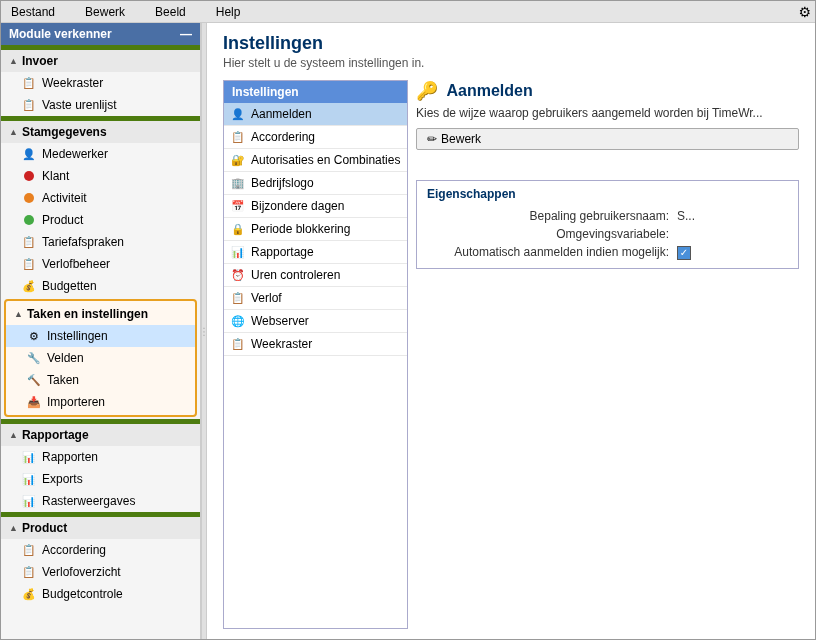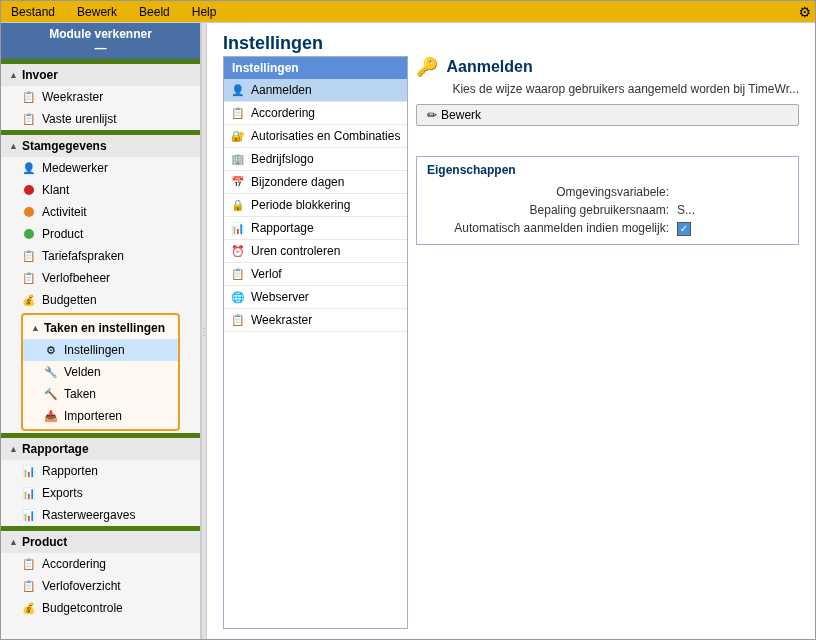--- a/index.html
+++ b/index.html
@@ -1,42 +1,42 @@
 <!DOCTYPE html>
 <html><head>
   <meta charset="utf-8">
   <style>
     * { box-sizing: border-box; margin: 0; padding: 0; }
     body { font-family: 'Segoe UI', Tahoma, Geneva, Verdana, sans-serif; font-size: 12px; background: #f0f0f0; overflow: hidden; }
 
     .app-container { display: flex; flex-direction: column; width: 816px; height: 640px; background: #fff; border: 1px solid #999; }
 
     
-    .menu-bar { display: flex; align-items: center; background: #eab308; border-bottom: 1px solid #ccc; padding: 2px 4px; height: 22px; gap: 10px; }
+    .menu-bar { display: flex; align-items: center; background: #e5e5e5; border-bottom: 1px solid #ccc; padding: 2px 4px; height: 22px; gap: 18px; }
     .menu-item { font-size: 12px; cursor: pointer; padding: 2px 6px; color: #000; }
     .menu-gear { margin-left: auto; cursor: pointer; font-size: 14px; }
 
     
     .main-layout { display: flex; flex: 1; overflow: hidden; }
 
     
     .sidebar { width: 200px; background: #f5f5f5; border-right: 1px solid #ccc; overflow-y: auto; flex-shrink: 0; }
-    .sidebar-header { background: #4a6fa5; color: #fff; font-size: 12px; font-weight: bold; padding: 4px 8px; display: flex; align-items: center; justify-content: space-between; flex-direction: column; }
+    .sidebar-header { background: #4a6fa5; color: #fff; font-size: 12px; font-weight: bold; padding: 4px 8px; display: flex; align-items: center; justify-content: space-between; }
     .sidebar-header-minimize { color: #fff; font-size: 12px; cursor: pointer; }
 
     .sidebar-section-title { font-size: 12px; font-weight: bold; padding: 4px 8px; color: #000; display: flex; align-items: center; gap: 4px; border-top: 5px solid #4d7c0f; background: #e8e8e8; }
     .sidebar-section-title::before { content: '▲'; font-size: 9px; color: #555; }
 
     .sidebar-item { display: flex; align-items: center; padding: 3px 8px 3px 20px; cursor: pointer; gap: 5px; }
     .sidebar-item.active { background: #cce5ff; }
     .sidebar-item-icon { width: 16px; height: 16px; display: inline-flex; align-items: center; justify-content: center; font-size: 11px; flex-shrink: 0; }
     .sidebar-item-label { font-size: 12px; color: #000; }
 
     
-    .sidebar-group-highlight { border: 2px solid #e8a020; border-radius: 4px; margin: 2px 20px; padding: 2px 0; background: #fff8f0; }
+    .sidebar-group-highlight { border: 2px solid #e8a020; border-radius: 4px; margin: 2px 3px; padding: 2px 0; background: #fff8f0; }
     .sidebar-group-highlight .sidebar-section-title { border-top: none; background: transparent; margin: 0; }
     .sidebar-group-highlight .sidebar-item { padding-left: 20px; }
 
     
     .page-content { flex: 1; display: flex; flex-direction: column; padding: 10px 16px; overflow: hidden; background: #fff; }
     .page-title { font-size: 18px; font-weight: bold; color: #003366; margin-bottom: 2px; }
     .page-subtitle { font-size: 12px; color: #555; margin-bottom: 10px; }
 
     
     .settings-layout { display: flex; gap: 8px; flex: 1; overflow: hidden; }
@@ -47,21 +47,21 @@
     .settings-list-item { display: flex; align-items: center; padding: 3px 6px; cursor: pointer; gap: 5px; border-bottom: 1px solid #e8e8e8; }
     .settings-list-item.active { background: #b8d4f0; }
     .settings-list-item-icon { width: 16px; height: 16px; display: inline-flex; align-items: center; justify-content: center; font-size: 11px; flex-shrink: 0; }
     .settings-list-item-label { font-size: 12px; color: #000; }
 
     
     .right-panel { flex: 1; display: flex; flex-direction: column; overflow: hidden; }
     .aanmelden-header { display: flex; align-items: center; gap: 8px; margin-bottom: 4px; }
     .aanmelden-icon { font-size: 18px; }
     .aanmelden-title { font-size: 16px; font-weight: bold; color: #003366; }
-    .aanmelden-desc { font-size: 12px; color: #333; margin-bottom: 8px; text-align: right; }
+    .aanmelden-desc { font-size: 12px; color: #333; margin-bottom: 8px; }
 
     .bewerk-btn { display: inline-flex; align-items: center; gap: 4px; padding: 3px 10px; background: #f0f0f0; border: 1px solid #aaa; cursor: pointer; font-size: 12px; margin-bottom: 10px; border-radius: 2px; }
 
     .eigenschappen-box { border: 1px solid #aac; background: #fff; padding: 6px 10px; margin-top: 20px; }
     .eigenschappen-title { font-size: 12px; font-weight: bold; color: #003366; margin-bottom: 6px; }
     .eigenschap-row { display: flex; align-items: center; padding: 2px 0; font-size: 12px; }
     .eigenschap-label { width: 250px; color: #333; text-align: right; padding-right: 8px; }
     .eigenschap-value { flex: 1; color: #333; }
 
     
@@ -211,20 +211,21 @@
           <span class="sidebar-item-label">Budgetcontrole</span>
         </div>
       </div>
     </div>
 
     <div class="splitter">⋮</div>
 
     <div class="content-wrapper jagged-right">
       <div class="page-content">
         <div class="page-title">Instellingen</div>
+        <div class="page-subtitle">Hier stelt u de systeem instellingen in.</div>
 
         <div class="settings-layout">
 
           <div class="settings-list">
             <div class="settings-list-header">Instellingen</div>
             <div class="settings-list-item active">
               <span class="settings-list-item-icon">👤</span>
               <span class="settings-list-item-label">Aanmelden</span>
             </div>
             <div class="settings-list-item">
@@ -277,26 +278,26 @@
             <div class="aanmelden-desc">Kies de wijze waarop gebruikers aangemeld worden bij TimeWr...</div>
 
             <button class="bewerk-btn">
               <span>✏</span>
               <span>Bewerk</span>
             </button>
 
             <div class="eigenschappen-box">
               <div class="eigenschappen-title">Eigenschappen</div>
               <div class="eigenschap-row">
+                <span class="eigenschap-label">Bepaling gebruikersnaam:</span>
+                <span class="eigenschap-value">S...</span>
+              </div>
+              <div class="eigenschap-row">
                 <span class="eigenschap-label">Omgevingsvariabele:</span>
                 <span class="eigenschap-value"></span>
-              </div>
-              <div class="eigenschap-row">
-                <span class="eigenschap-label">Bepaling gebruikersnaam:</span>
-                <span class="eigenschap-value">S...</span>
               </div>
               <div class="eigenschap-row">
                 <span class="eigenschap-label">Automatisch aanmelden indien mogelijk:</span>
                 <span class="eigenschap-value">
                   <span class="checkbox-checked">✓</span>
                 </span>
               </div>
             </div>
           </div>
         </div>

